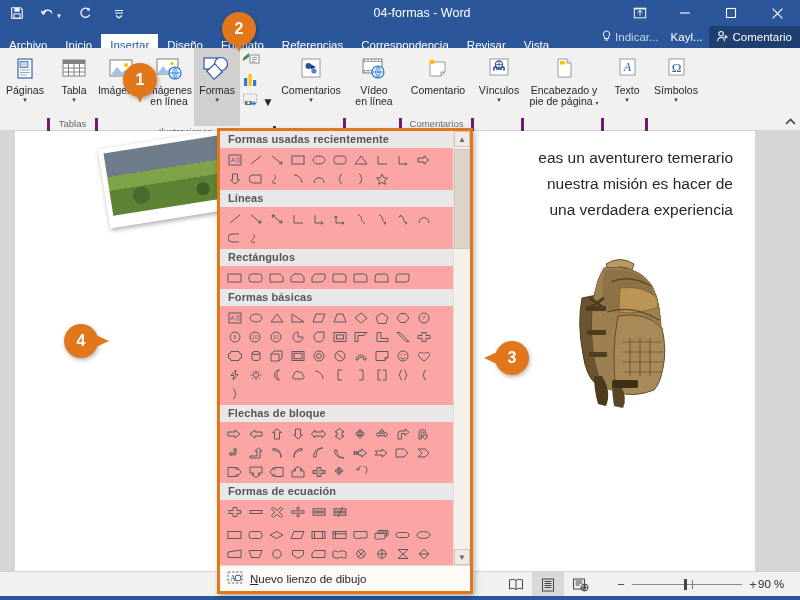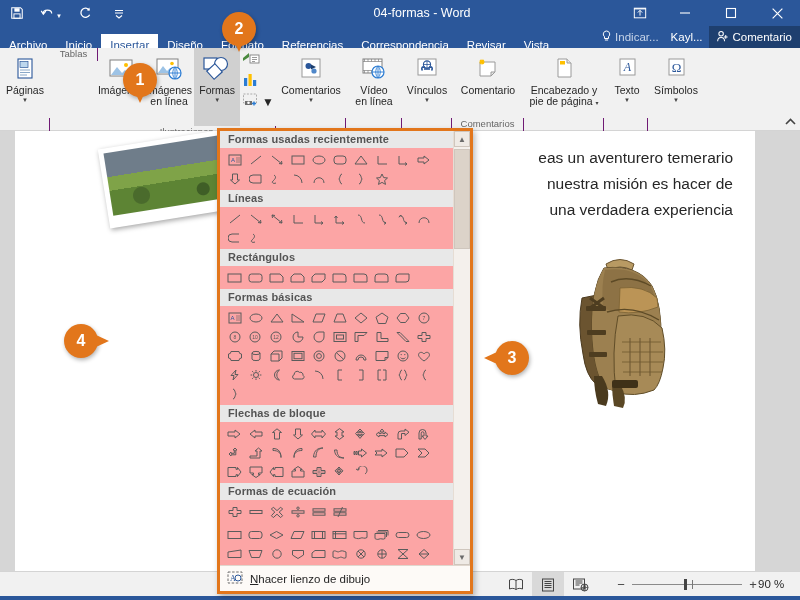--- a/index.html
+++ b/index.html
@@ -55,21 +55,21 @@
   
   .ribbon {
     position:absolute; left:0; top:48px; width:800px; height:83px;
     background:#f1f1f1; border-bottom:1px solid #d4d4d4;
   }
   .groups { position:absolute; left:0; top:0; height:83px; display:flex; }
   .group { height:83px; position:relative; display:flex; flex-direction:column; }
   .group-items { flex:1; display:flex; align-items:flex-start; padding-top:3px; }
   .group-label {
     height:13px; line-height:12px; text-align:center; font-size:9.5px; color:#666;
-    border-right:1px solid #701a75;
+    border-right:3px solid #701a75;
   }
   .group:last-child .group-label { border-right:none; }
   .bigbtn {
     width:auto; min-width:46px; padding:2px 4px 0; display:flex; flex-direction:column;
     align-items:center; text-align:center; font-size:10.5px; color:#262626; line-height:11px;
   }
   .bigbtn.active { background:#d0d0d0; }
   .bigbtn .ico { height:32px; display:flex; align-items:center; justify-content:center; }
   .bigbtn .lbl { white-space:nowrap; }
   .bigbtn .lbl2 { white-space:nowrap; }
@@ -285,20 +285,33 @@
                 </svg>
             </span>
             <span class="lbl">Páginas</span>
             <span class="dd">▼</span>
           </div>
         </div>
         <div class="group-label"></div>
       </div>
 
       <div class="group" style="width:48px">
+        <div class="group-items">
+          <div class="bigbtn" style="width:48px">
+            <span class="ico">
+              <svg width="28" height="26" viewBox="0 0 28 26">
+                  <rect x="3" y="4" width="22" height="16" fill="#fff" stroke="#808080" stroke-width="1"></rect>
+                  <rect x="3" y="4" width="22" height="4" fill="#808080"></rect>
+                  <path d="M3 12h22M3 16h22M8.5 8v12M14 8v12M19.5 8v12" stroke="#808080" stroke-width="1"></path>
+                </svg>
+            </span>
+            <span class="lbl">Tabla</span>
+            <span class="dd">▼</span>
+          </div>
+        </div>
         <div class="group-label" style="width:48px">Tablas</div>
       </div>
 
       <div class="group" style="width:178px">
         <div class="group-items">
           <div class="bigbtn" style="width:50px">
             <span class="ico">
               <svg width="28" height="26" viewBox="0 0 28 26">
                   <rect x="3" y="4" width="22" height="16" fill="#fff" stroke="#808080" stroke-width="1"></rect>
                   <circle cx="19" cy="9" r="2" fill="#ffc000"></circle>
@@ -396,55 +409,55 @@
                   <path d="M12 16h12M18 10v12M18 10c-3 3-3 9 0 12M18 10c3 3 3 9 0 12" stroke="#2b7cd3" stroke-width=".9" fill="none"></path>
                 </svg>
             </span>
             <span class="lbl">Vídeo</span>
             <span class="lbl2">en línea</span>
           </div>
         </div>
         <div class="group-label" style="width:56px"></div>
       </div>
 
+      <div class="group" style="width:72px">
+        <div class="group-items">
+          <div class="bigbtn" style="width:72px">
+            <span class="ico">
+              <svg width="28" height="26" viewBox="0 0 28 26">
+                  <path d="M6 6h15v10l-4 4H6z" fill="#fff" stroke="#9a9a9a" stroke-width="1"></path>
+                  <path d="M21 16l-4 4v-4z" fill="#e8e8e8" stroke="#9a9a9a" stroke-width="1"></path>
+                  <path d="M8 3.5v5M5.5 6h5M6 4l3.8 3.8M9.8 4L6 7.8" stroke="#ffc000" stroke-width="1.3"></path>
+                </svg>
+            </span>
+            <span class="lbl">Comentario</span>
+          </div>
+        </div>
+        <div class="group-label" style="width:72px">Comentarios</div>
+      </div>
+
       <div class="group" style="width:50px">
         <div class="group-items">
           <div class="bigbtn" style="width:50px">
             <span class="ico">
               <svg width="28" height="26" viewBox="0 0 28 26">
                   <rect x="5" y="3" width="18" height="16" fill="#fff" stroke="#9a9a9a" stroke-width="1"></rect>
                   <circle cx="14" cy="8.5" r="3.6" fill="none" stroke="#2b579a" stroke-width="1.1"></circle>
                   <path d="M10.4 8.5h7.2M14 5v7" stroke="#2b579a" stroke-width=".8"></path>
                   <path d="M9.5 14.5a2.4 2.4 0 0 1 0-3.4h2.5M18.5 14.5a2.4 2.4 0 0 0 0-3.4H16" stroke="#2b579a" stroke-width="1.6" fill="none"></path>
                   <path d="M11 13h6" stroke="#2b579a" stroke-width="1.6"></path>
                 </svg>
             </span>
             <span class="lbl">Vínculos</span>
             <span class="dd">▼</span>
           </div>
         </div>
         <div class="group-label" style="width:50px"></div>
       </div>
 
-      <div class="group" style="width:72px">
-        <div class="group-items">
-          <div class="bigbtn" style="width:72px">
-            <span class="ico">
-              <svg width="28" height="26" viewBox="0 0 28 26">
-                  <path d="M6 6h15v10l-4 4H6z" fill="#fff" stroke="#9a9a9a" stroke-width="1"></path>
-                  <path d="M21 16l-4 4v-4z" fill="#e8e8e8" stroke="#9a9a9a" stroke-width="1"></path>
-                  <path d="M8 3.5v5M5.5 6h5M6 4l3.8 3.8M9.8 4L6 7.8" stroke="#ffc000" stroke-width="1.3"></path>
-                </svg>
-            </span>
-            <span class="lbl">Comentario</span>
-          </div>
-        </div>
-        <div class="group-label" style="width:72px">Comentarios</div>
-      </div>
-
       <div class="group" style="width:80px">
         <div class="group-items">
           <div class="bigbtn" style="width:80px">
             <span class="ico">
               <svg width="26" height="26" viewBox="0 0 26 26">
                   <path d="M7 3h9l4 4v14H7z" fill="#fff" stroke="#9a9a9a" stroke-width="1"></path>
                   <path d="M16 3v4h4" fill="#e8e8e8" stroke="#9a9a9a" stroke-width="1"></path>
                   <rect x="9" y="5" width="5" height="3.5" fill="#ffc000"></rect>
                 </svg>
             </span>
@@ -1294,21 +1307,21 @@
     </div>
 
     <div class="panel-footer">
       <span>
         <svg width="16" height="15" viewBox="0 0 16 15">
             <rect x="1" y="2" width="14" height="11" fill="none" stroke="#5b5b5b" stroke-width=".9" stroke-dasharray="2.5 1.6"></rect>
             <text x="3" y="11" font-size="8" fill="#2b579a" font-family="Liberation Serif, serif">A</text>
             <circle cx="11" cy="8" r="3" fill="none" stroke="#2b579a" stroke-width="1"></circle>
           </svg>
       </span>
-      <span class="lbl"><u>N</u><span>hacer lienzo de dibujo</span></span>
+      <span class="lbl"><u>N</u><span>uevo lienzo de dibujo</span></span>
     </div>
   </div>
 
   <div class="statusbar">
     <div class="viewbtns">
       <div class="viewbtn">
         <svg width="16" height="14" viewBox="0 0 16 14">
             <path d="M8 2.5C6 1 3.5 1.2 1.5 2v9c2-.8 4.5-1 6.5.5 2-1.5 4.5-1.3 6.5-.5V2c-2-.8-4.5-1-6.5.5z" fill="none" stroke="#444" stroke-width="1"></path>
             <path d="M8 2.5v9" stroke="#444" stroke-width="1"></path>
           </svg>

